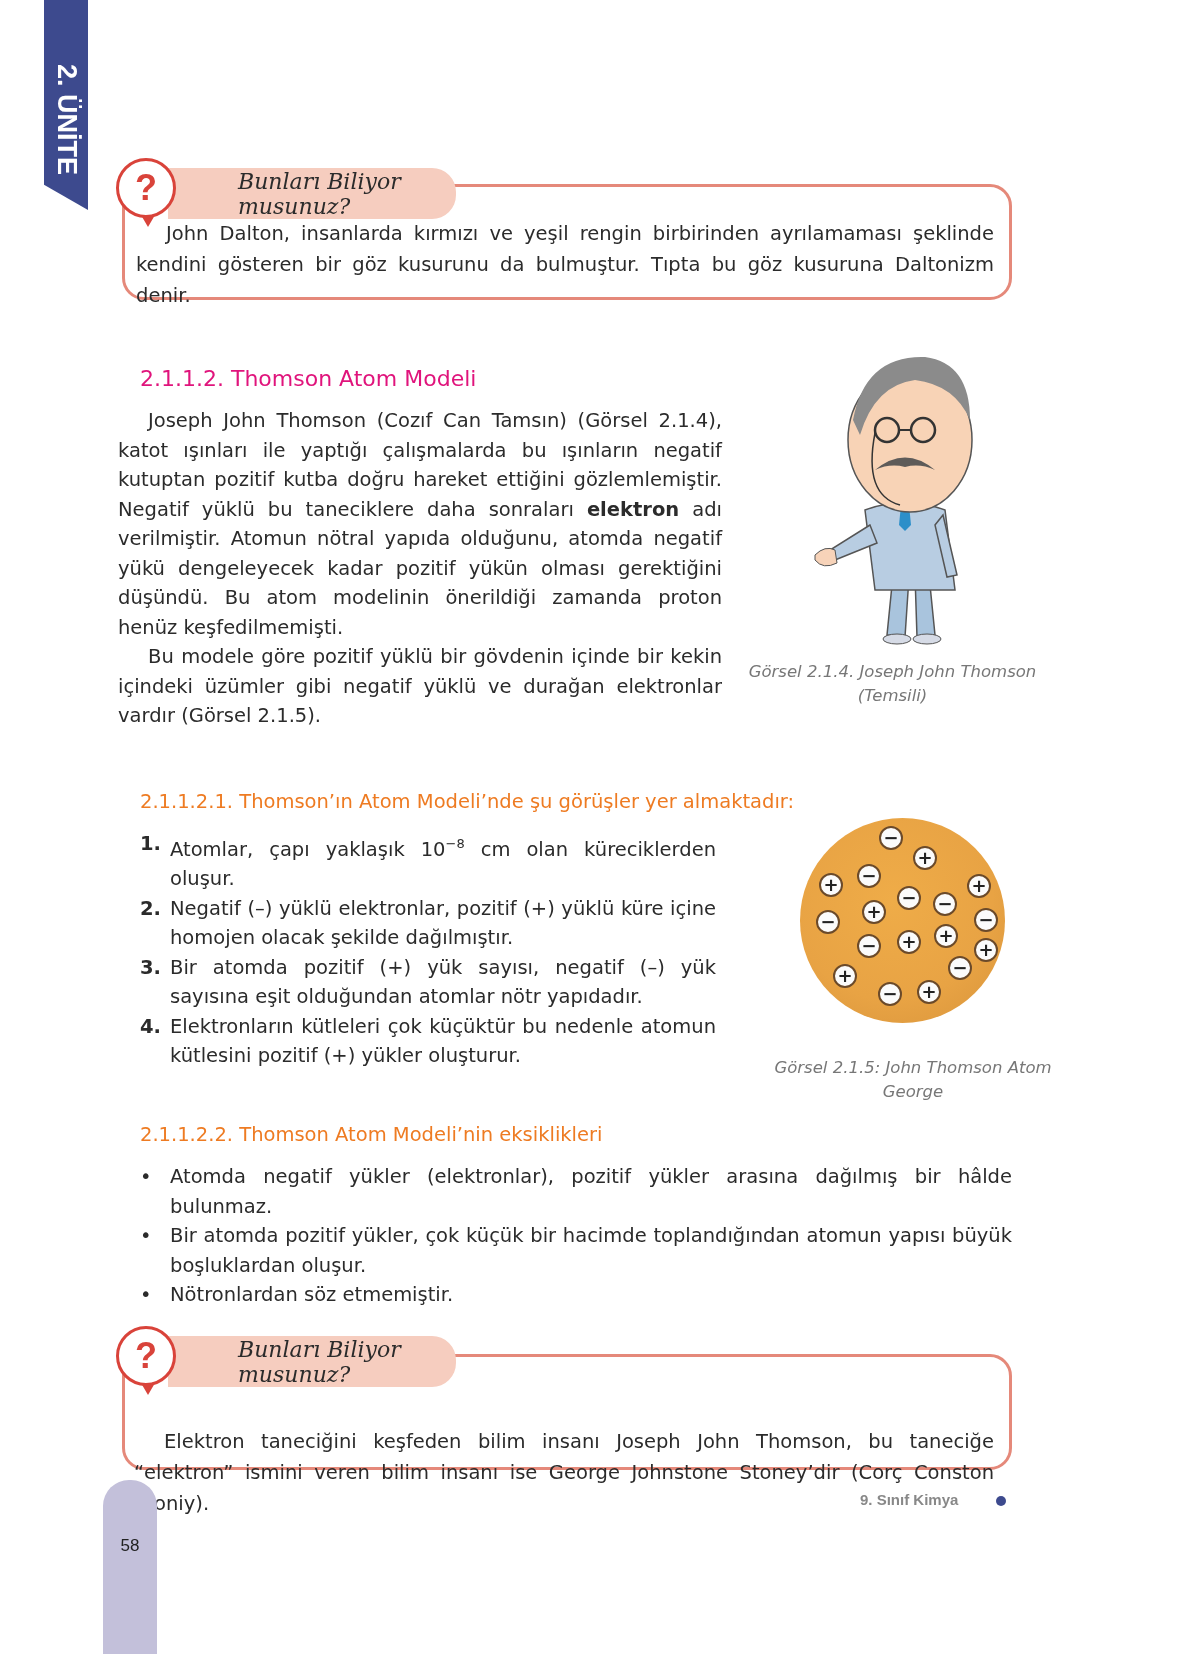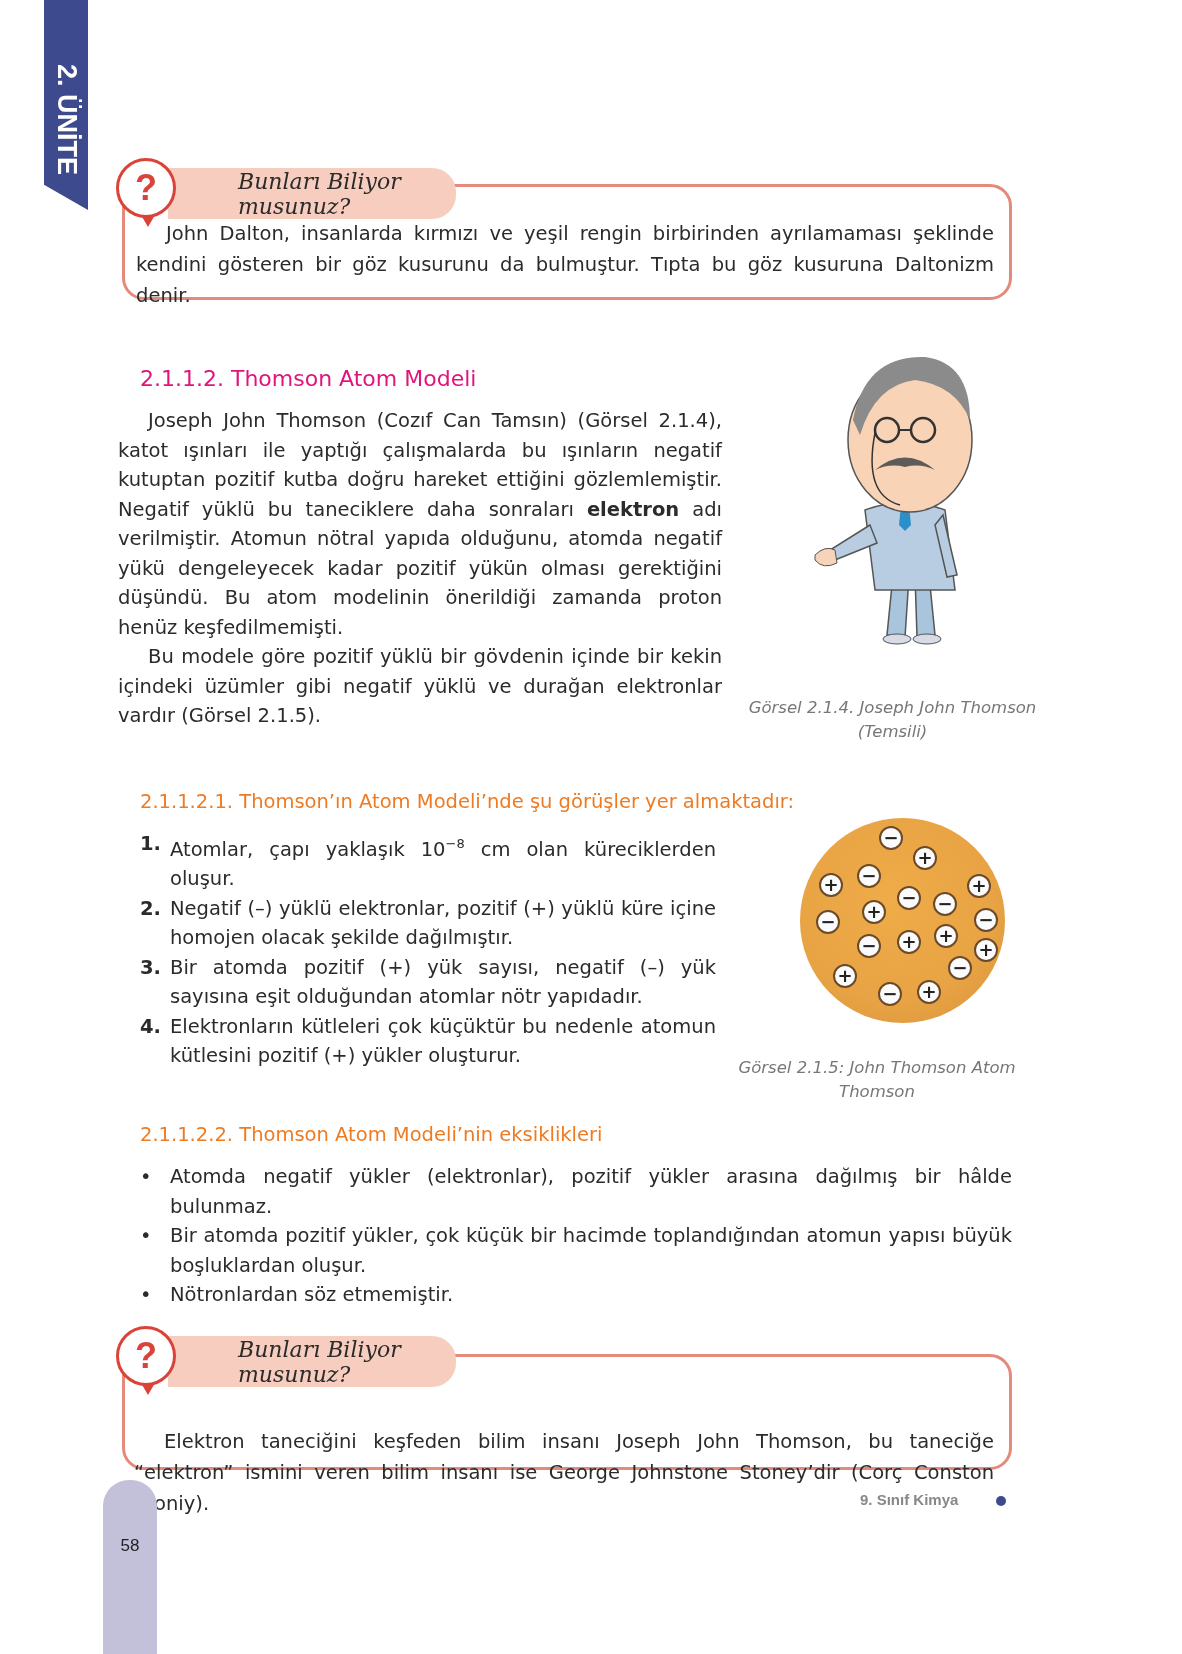--- a/index.html
+++ b/index.html
@@ -91,21 +91,21 @@
     <path d="M48 75 Q60 10 120 12 Q165 18 165 75 Q150 40 110 35 Q70 40 55 90 Z" fill="#8b8b8b"></path>
 
     <circle cx="82" cy="85" r="12" fill="none" stroke="#333" stroke-width="2.5"></circle>
     <circle cx="118" cy="85" r="12" fill="none" stroke="#333" stroke-width="2.5"></circle>
     <line x1="94" y1="85" x2="106" y2="85" stroke="#333" stroke-width="2"></line>
     <path d="M70 88 Q58 150 95 160" fill="none" stroke="#333" stroke-width="1.5"></path>
 
     <path d="M70 125 Q100 100 130 125 Q115 118 100 122 Q85 118 70 125 Z" fill="#5e5b59"></path>
   </svg>
 </div>
-<div class="abs caption" style="left:740px; top:696px; width:305px;">
+<div class="abs caption" style="left:740px; top:660px; width:305px;">
   <div>Görsel 2.1.4. Joseph John Thomson</div>
   <div>(Temsili)</div>
 </div>
 
 <div class="abs h-orange" style="left:140px; top:790px;">2.1.1.2.1. Thomson’ın Atom Modeli’nde şu görüşler yer almaktadır:</div>
 
 <ol class="abs numbered" style="left:112px; top:829px; width:604px;">
   <li><span class="num">1.</span><span>Atomlar, çapı yaklaşık 10</span><sup style="font-size:13px;">−8</sup><span> cm olan küreciklerden oluşur.</span></li>
   <li><span class="num">2.</span><span>Negatif (–) yüklü elektronlar, pozitif (+) yüklü küre içine homojen olacak şekilde dağılmıştır.</span></li>
   <li><span class="num">3.</span><span>Bir atomda pozitif (+) yük sayısı, negatif (–) yük sayısına eşit olduğundan atomlar nötr yapıdadır.</span></li>
@@ -125,23 +125,23 @@
     <div class="charge" style="left: 174px; top: 90px;">−</div>
     <div class="charge" style="left: 134px; top: 106px;">+</div>
     <div class="charge" style="left: 97px; top: 112px;">+</div>
     <div class="charge" style="left: 57px; top: 116px;">−</div>
     <div class="charge" style="left: 174px; top: 120px;">+</div>
     <div class="charge" style="left: 148px; top: 138px;">−</div>
     <div class="charge" style="left: 33px; top: 146px;">+</div>
     <div class="charge" style="left: 78px; top: 164px;">−</div>
     <div class="charge" style="left: 117px; top: 162px;">+</div>
   </div>
-<div class="abs caption" style="left:732px; top:1056px; width:290px;">
+<div class="abs caption" style="left:768px; top:1056px; width:290px;">
   <div>Görsel 2.1.5: John Thomson Atom</div>
-  <div>Thomson</div>
+  <div>George</div>
 </div>
 
 <div class="abs h-orange" style="left:140px; top:1123px;">2.1.1.2.2. Thomson Atom Modeli’nin eksiklikleri</div>
 <ul class="abs bullets" style="left:112px; top:1162px; width:900px;">
   <li>Atomda negatif yükler (elektronlar), pozitif yükler arasına dağılmış bir hâlde bulunmaz.</li>
   <li>Bir atomda pozitif yükler, çok küçük bir hacimde toplandığından atomun yapısı büyük boşluklardan oluşur.</li>
   <li>Nötronlardan söz etmemiştir.</li>
 </ul>
 
 <div class="abs info-box" style="left:122px; top:1354px; width:884px; height:110px;"></div>

